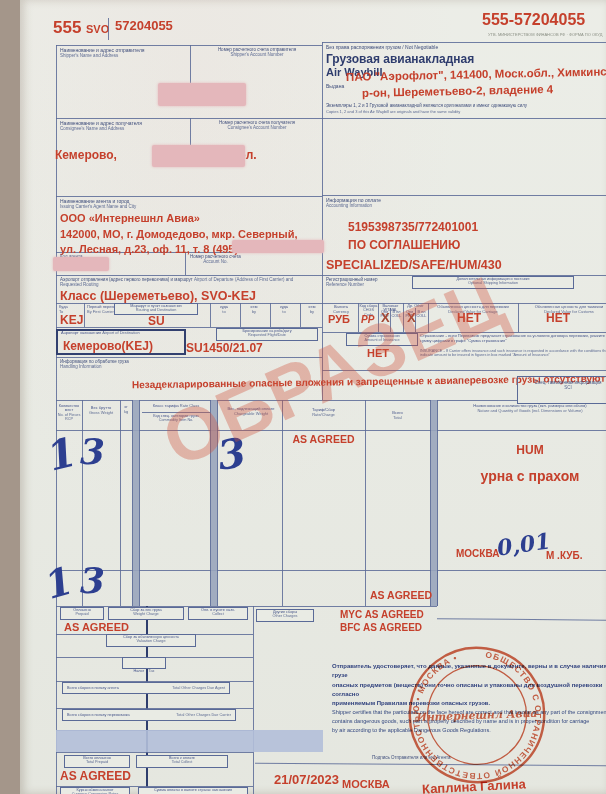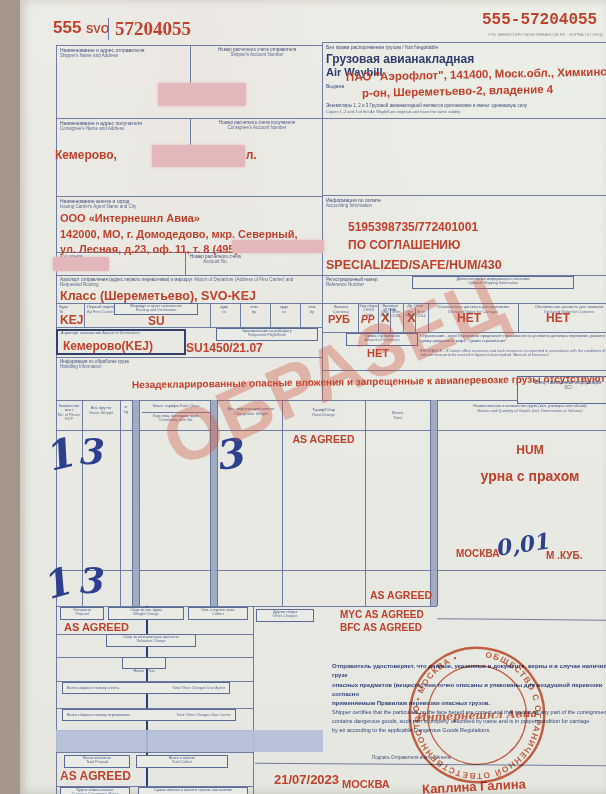--- a/index.html
+++ b/index.html
@@ -31,22 +31,22 @@
   .v2{position:absolute;width:2px;background:#2e3d6d;}
 </style>
 </head>
 <body>
 
 <div class="paper">
 
   <div class="a r" style="left:33px;top:18px;font-size:17px;">555</div>
   <div class="a r" style="left:66px;top:23px;font-size:11px;">SVO</div>
   <i class="ln vl" style="left:88px;top:18px;height:22px;"></i>
-  <div class="a r" style="left:95px;top:18px;font-size:19px;font-family:Liberation Serif, serif;">57204055</div>
-  <div class="a r" style="left:462px;top:11px;font-size:16px;font-family:Liberation Mono, monospace;">555-57204055</div>
+  <div class="a r" style="left:95px;top:18px;font-size:13px;">57204055</div>
+  <div class="a r" style="left:462px;top:11px;font-size:16px;">555-57204055</div>
   <div class="a" style="left:468px;top:32px;font-size:4px;color:#8a8f84;">УТВ. МИНИСТЕРСТВОМ ФИНАНСОВ РФ · ФОРМА ПО ОКУД</div>
 
   <i class="ln hl" style="left:36px;top:45px;width:266px;"></i>
   <i class="ln hl" style="left:302px;top:42px;width:297px;"></i>
   <i class="ln vl" style="left:36px;top:45px;height:749px;"></i>
 
   <i class="ln vl" style="left:302px;top:42px;height:358px;"></i>
   <i class="ln hl" style="left:36px;top:118px;width:266px;"></i>
   <i class="ln hl" style="left:302px;top:118px;width:297px;"></i>
   <i class="ln hl" style="left:36px;top:196px;width:266px;"></i>

